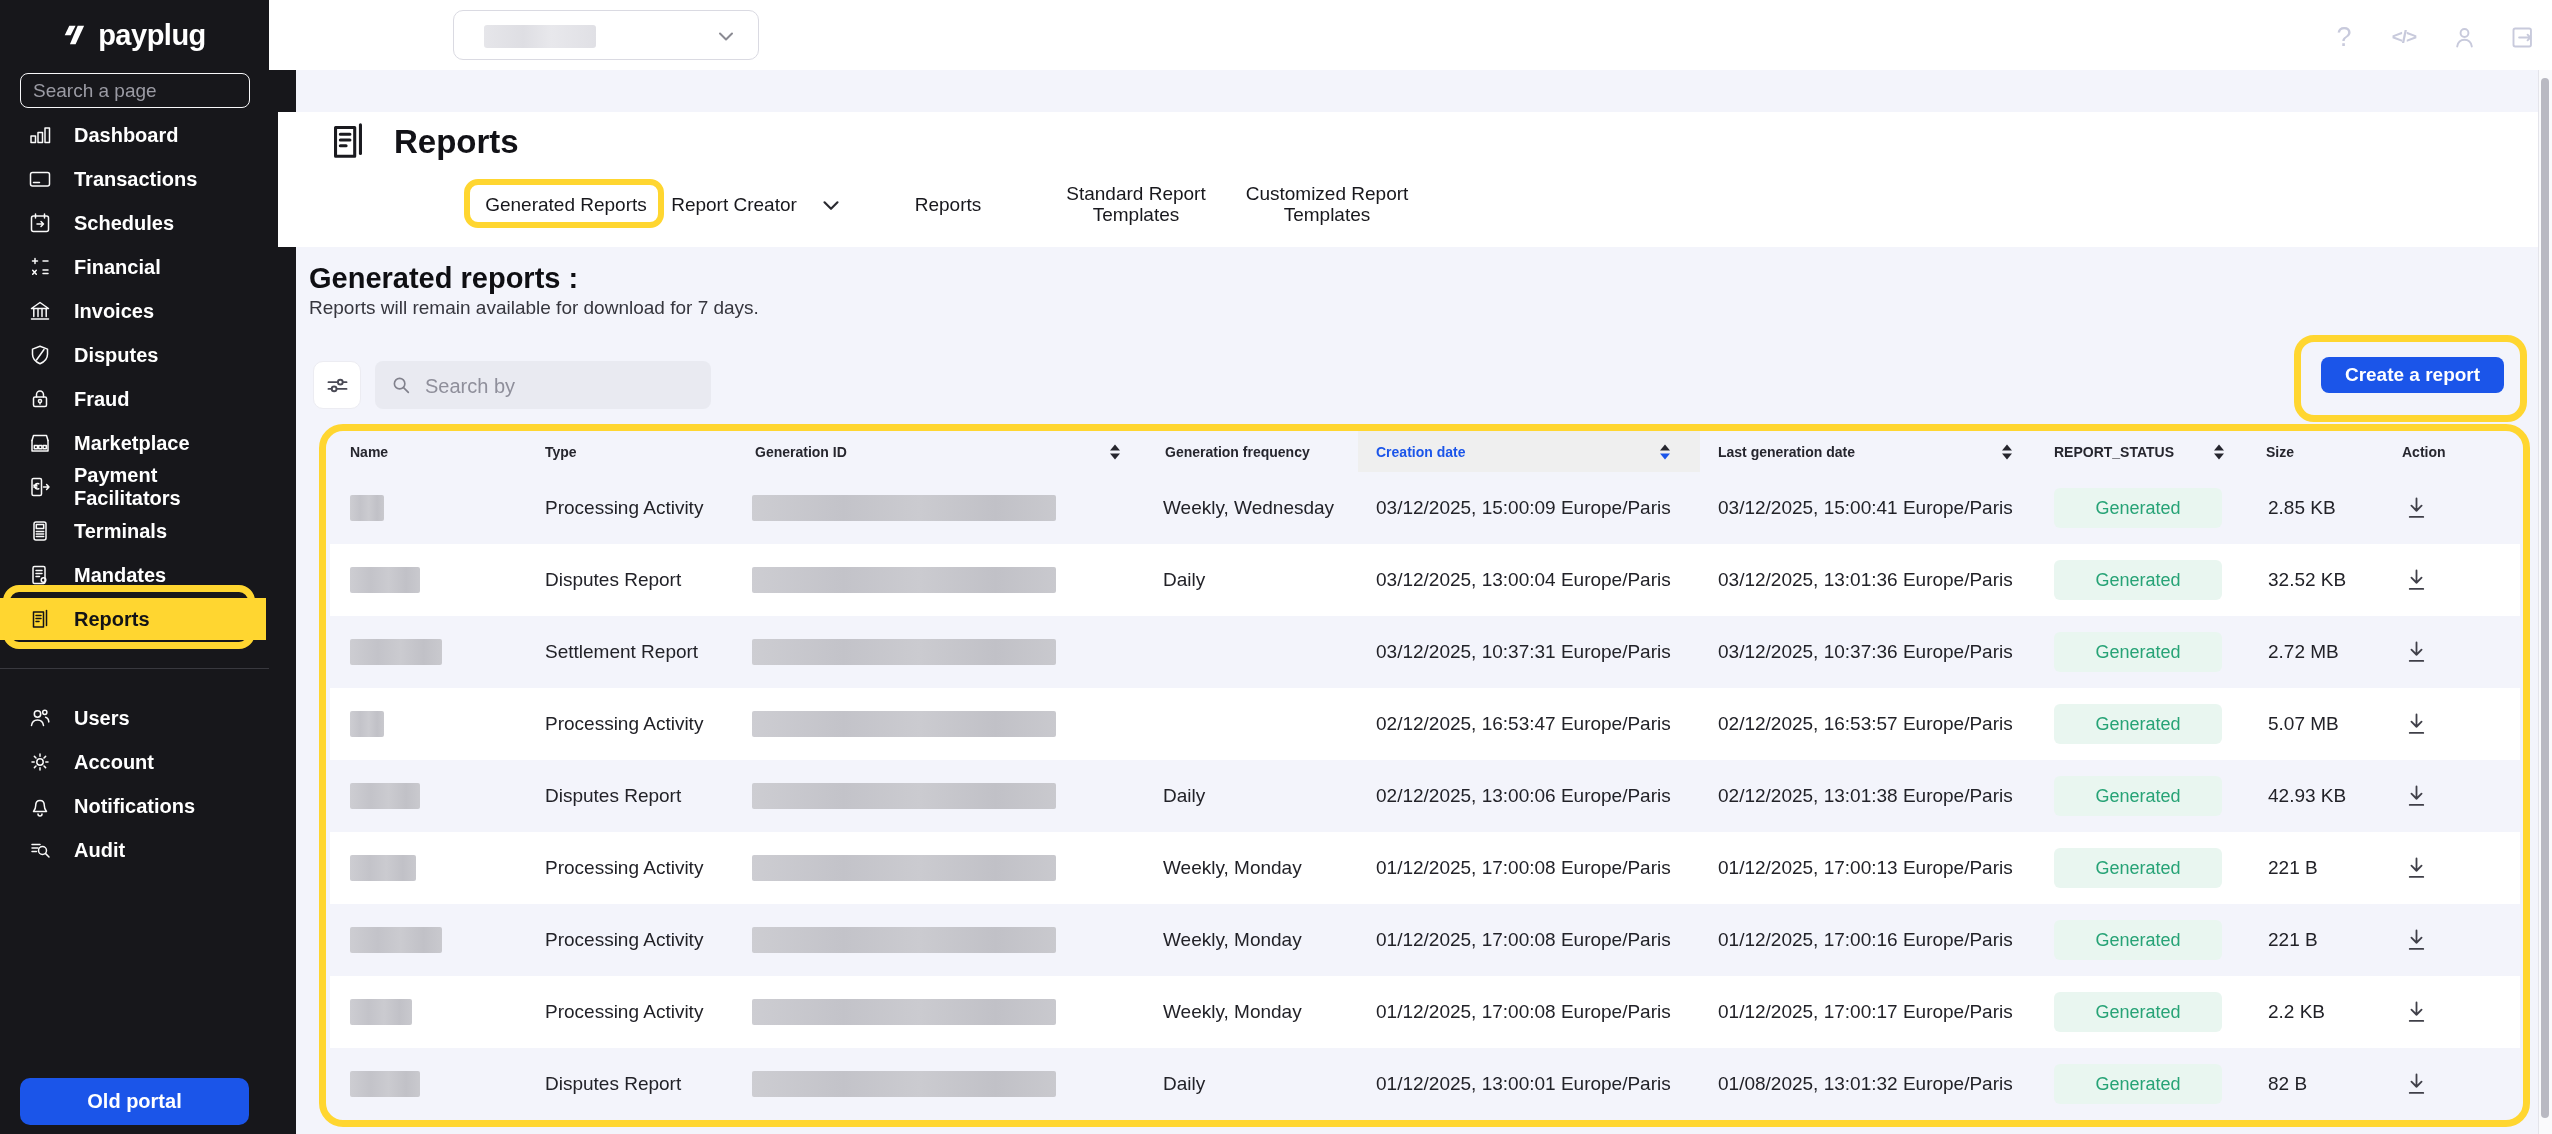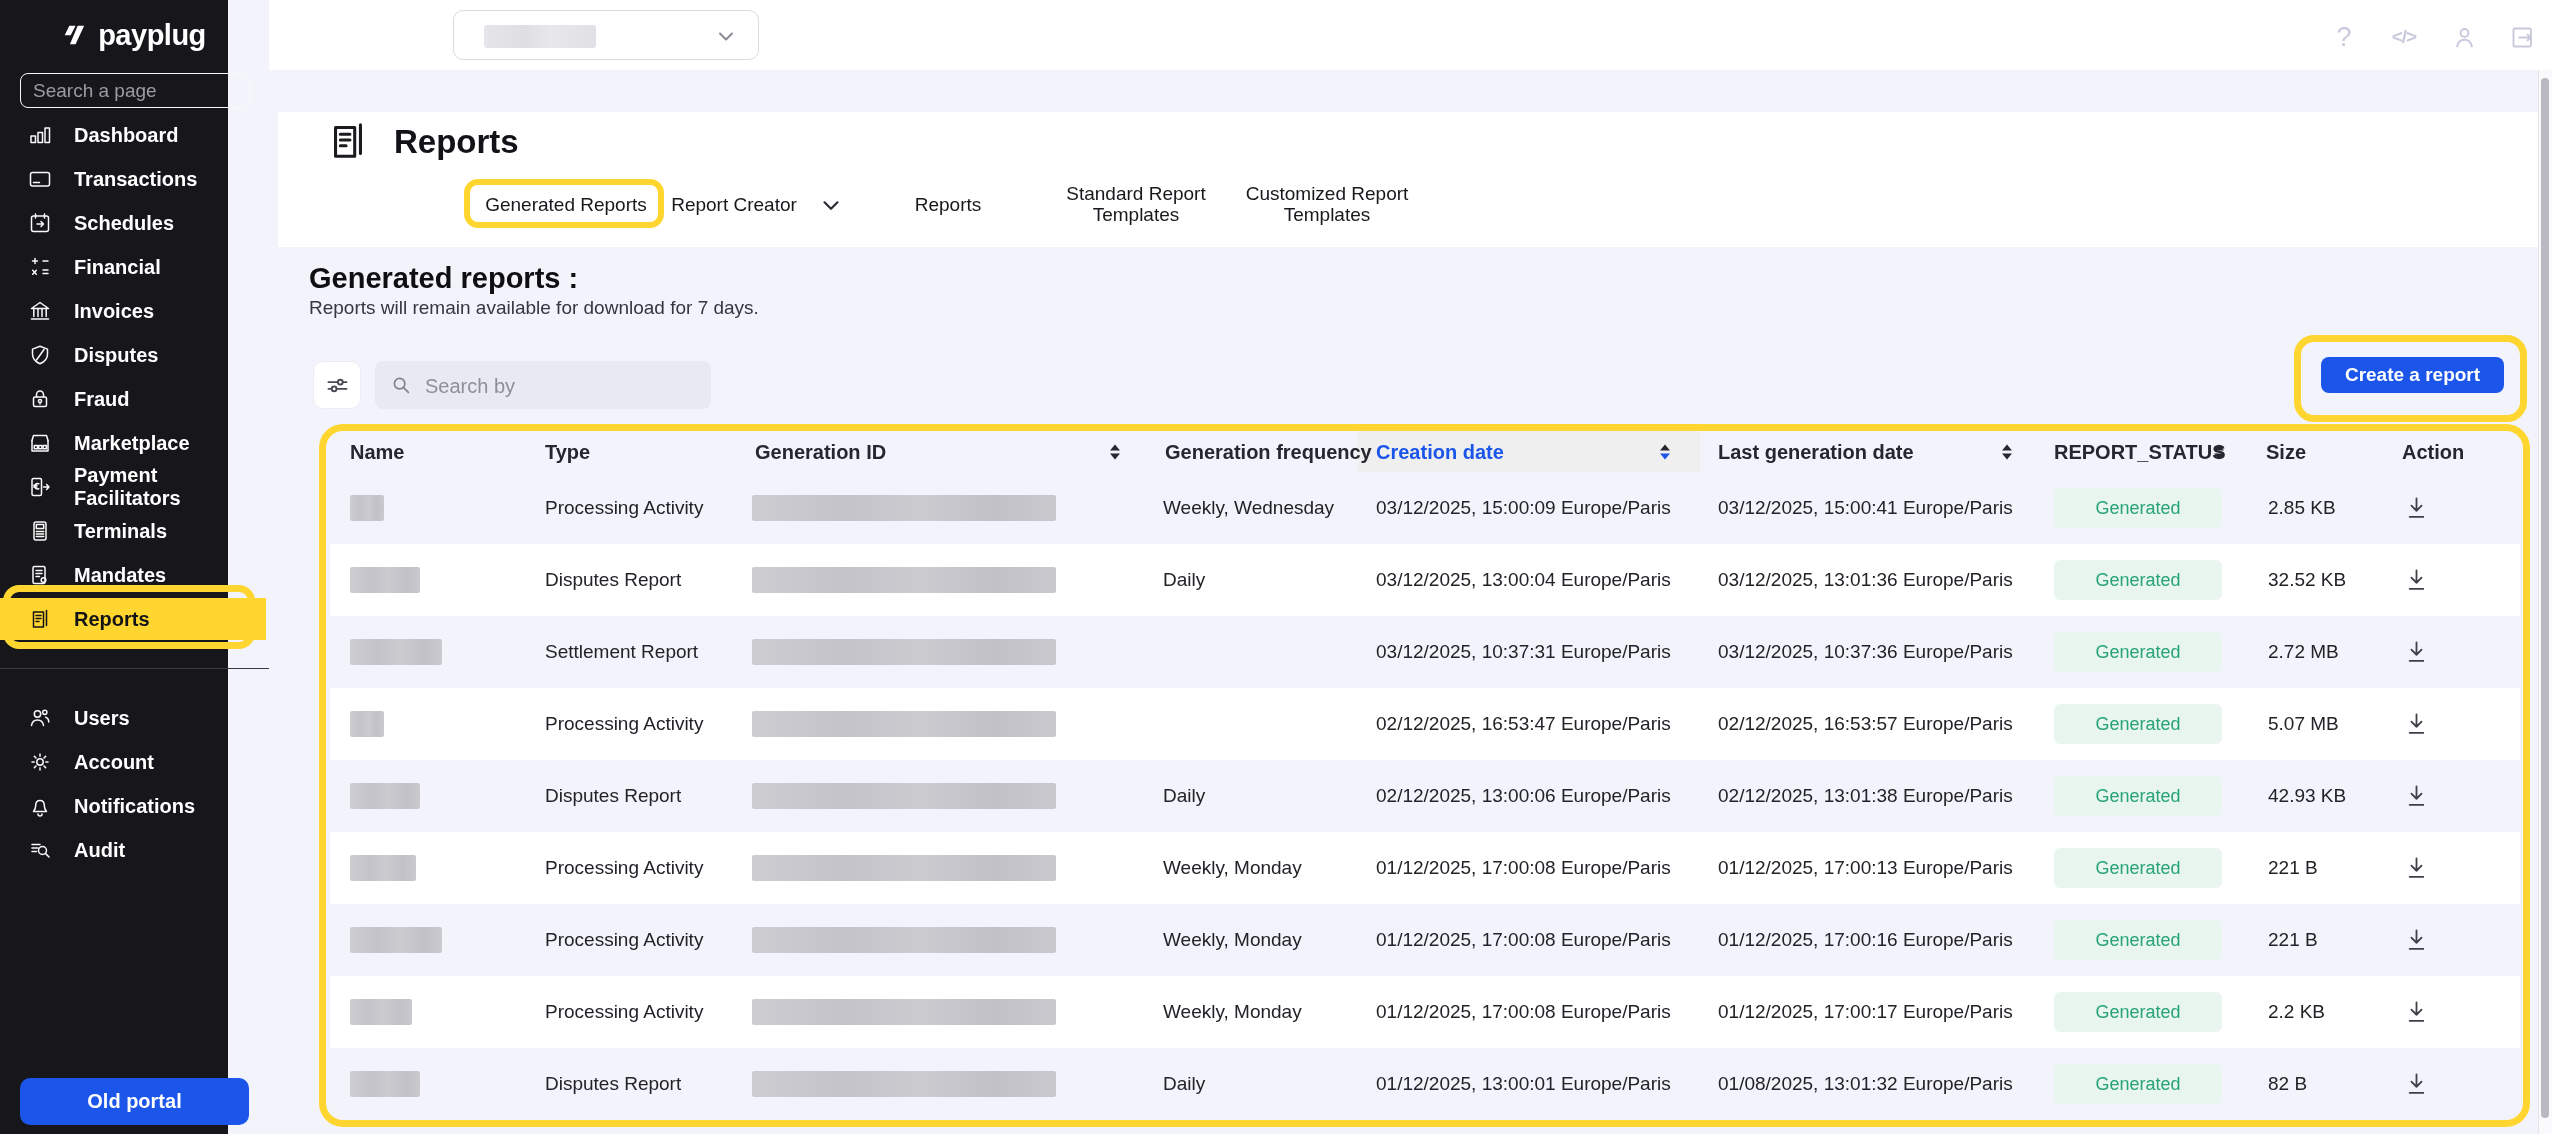--- a/index.html
+++ b/index.html
@@ -1,20 +1,20 @@
 <!DOCTYPE html>
 <html><head>
 <meta charset="utf-8">
 <style>
   html,body{margin:0;padding:0;background:#F3F4FB;font-family:"Liberation Sans",sans-serif;}
   #stage{position:relative;width:2552px;height:1134px;overflow:hidden;background:#F3F4FB;}
   .abs{position:absolute;}
 
   
-  #sidebar{left:0;top:0;width:228px;height:1134px;background:#17171B;}
+  #sidebar{left:0;top:0;width:296px;height:1134px;background:#17171B;}
   .logo-row{left:0;top:14px;width:269px;height:42px;display:flex;align-items:center;justify-content:center;gap:9px;}
   .logo-text{color:#fff;font-size:29px;font-weight:800;letter-spacing:-0.5px;}
   .side-search{left:20px;top:73px;width:230px;height:35px;box-sizing:border-box;border:1.5px solid #F8F8FA;border-radius:8px;background:transparent;color:#E8E8EC;font-size:19px;padding:0 12px;outline:none;font-family:"Liberation Sans",sans-serif;}
   .side-search::placeholder{color:#9B9BA4;}
   .nav-item{left:0;width:269px;height:42px;display:flex;align-items:center;padding-left:28px;box-sizing:border-box;gap:22px;cursor:pointer;}
   .nav-item .nicon{width:24px;height:24px;display:inline-flex;}
   .nav-item svg{stroke:#FAFAFA;fill:none;stroke-width:1.5;stroke-linecap:round;stroke-linejoin:round;width:24px;height:24px;}
   .nav-item .nlabel{color:#FFFFFF;font-size:20px;font-weight:600;}
   #reports-outline{left:3px;top:585px;width:252px;height:64px;box-sizing:border-box;border:7px solid #FFD630;border-radius:16px;pointer-events:none;}
   #reports-row{left:0;top:598px;width:266px;height:42px;background:#FFD630;}
@@ -53,21 +53,21 @@
   .tbl-search svg{position:absolute;left:15px;top:13px;width:22px;height:22px;stroke:#81818C;fill:none;stroke-width:1.8;stroke-linecap:round;}
   .tbl-search input{position:absolute;left:48px;top:0;width:270px;height:48px;border:none;background:transparent;outline:none;font-size:20px;color:#44444c;font-family:"Liberation Sans",sans-serif;}
   .tbl-search input::placeholder{color:#8F8F9B;}
   #create-outline{left:2294px;top:335px;width:233px;height:87px;box-sizing:border-box;border:7px solid #FFD630;border-radius:20px;pointer-events:none;}
   .create-btn{left:2321px;top:357px;width:183px;height:36px;background:#1B55E9;border-radius:8px;display:flex;align-items:center;justify-content:center;color:#fff;font-size:19px;font-weight:700;cursor:pointer;}
 
   
   #table-outline{left:319px;top:424px;width:2211px;height:703px;box-sizing:border-box;border:7px solid #FFD630;border-radius:24px;pointer-events:none;z-index:5;}
   #table{left:330px;top:431px;width:2190px;height:690px;}
   #thead{position:absolute;left:0;top:0;width:2190px;height:41px;}
-  .hcell{position:absolute;top:50%;transform:translateY(-50%);font-size:20px;font-weight:600;color:#26262E;white-space:nowrap;}
+  .hcell{position:absolute;top:50%;transform:translateY(-50%);font-size:14px;font-weight:600;color:#26262E;white-space:nowrap;}
   .sort{display:inline-flex;flex-direction:column;align-items:center;position:absolute;top:50%;transform:translateY(-50%);cursor:pointer;}
   .tri{width:0;height:0;border-left:5px solid transparent;border-right:5px solid transparent;}
   .tri-up{border-bottom:6px solid #26262E;margin-bottom:3px;}
   .tri-down{border-top:6px solid #26262E;}
   .tri-down.blue{border-top-color:#1B55E9;}
   #creation-hcell-bg{position:absolute;left:1028px;top:0;width:342px;height:41px;background:#EFEFEF;}
   .hc-creation{color:#1B55E9;font-weight:700;}
   #tbody{position:absolute;left:0;top:41px;width:2190px;}
   .trow{position:relative;width:2190px;height:72px;}
   .trow.alt-white{background:#FFFFFF;}

